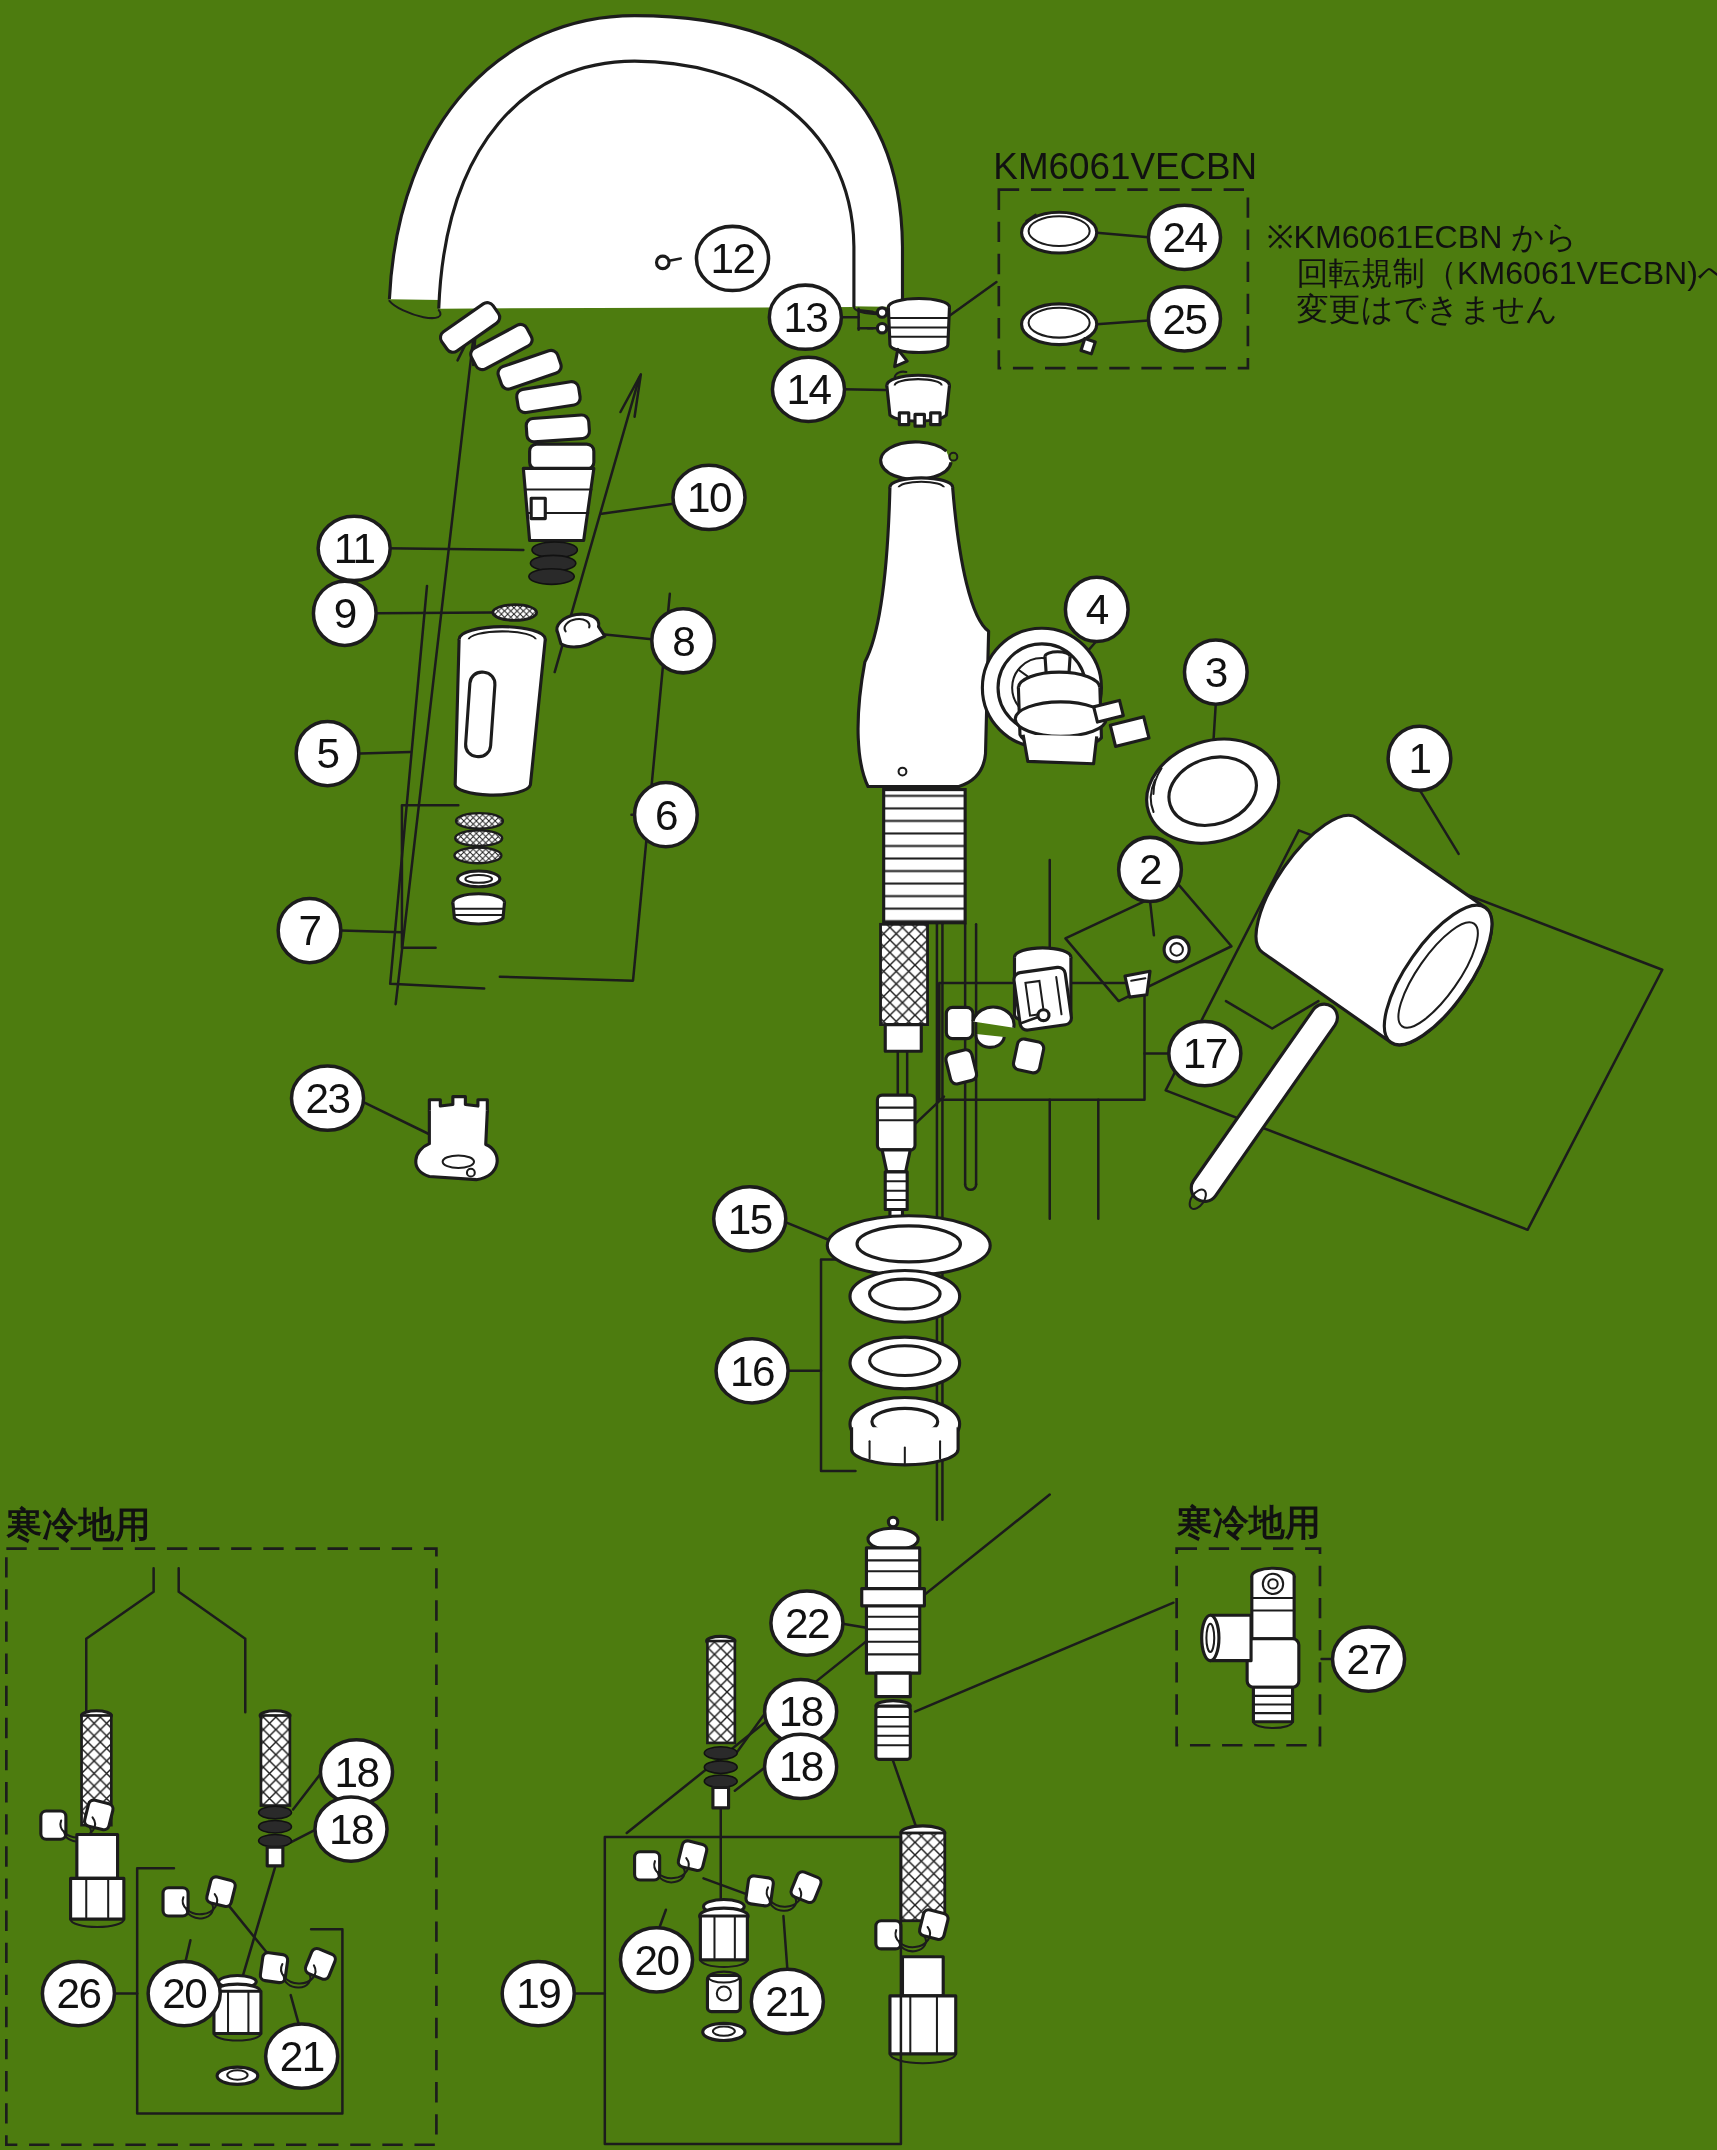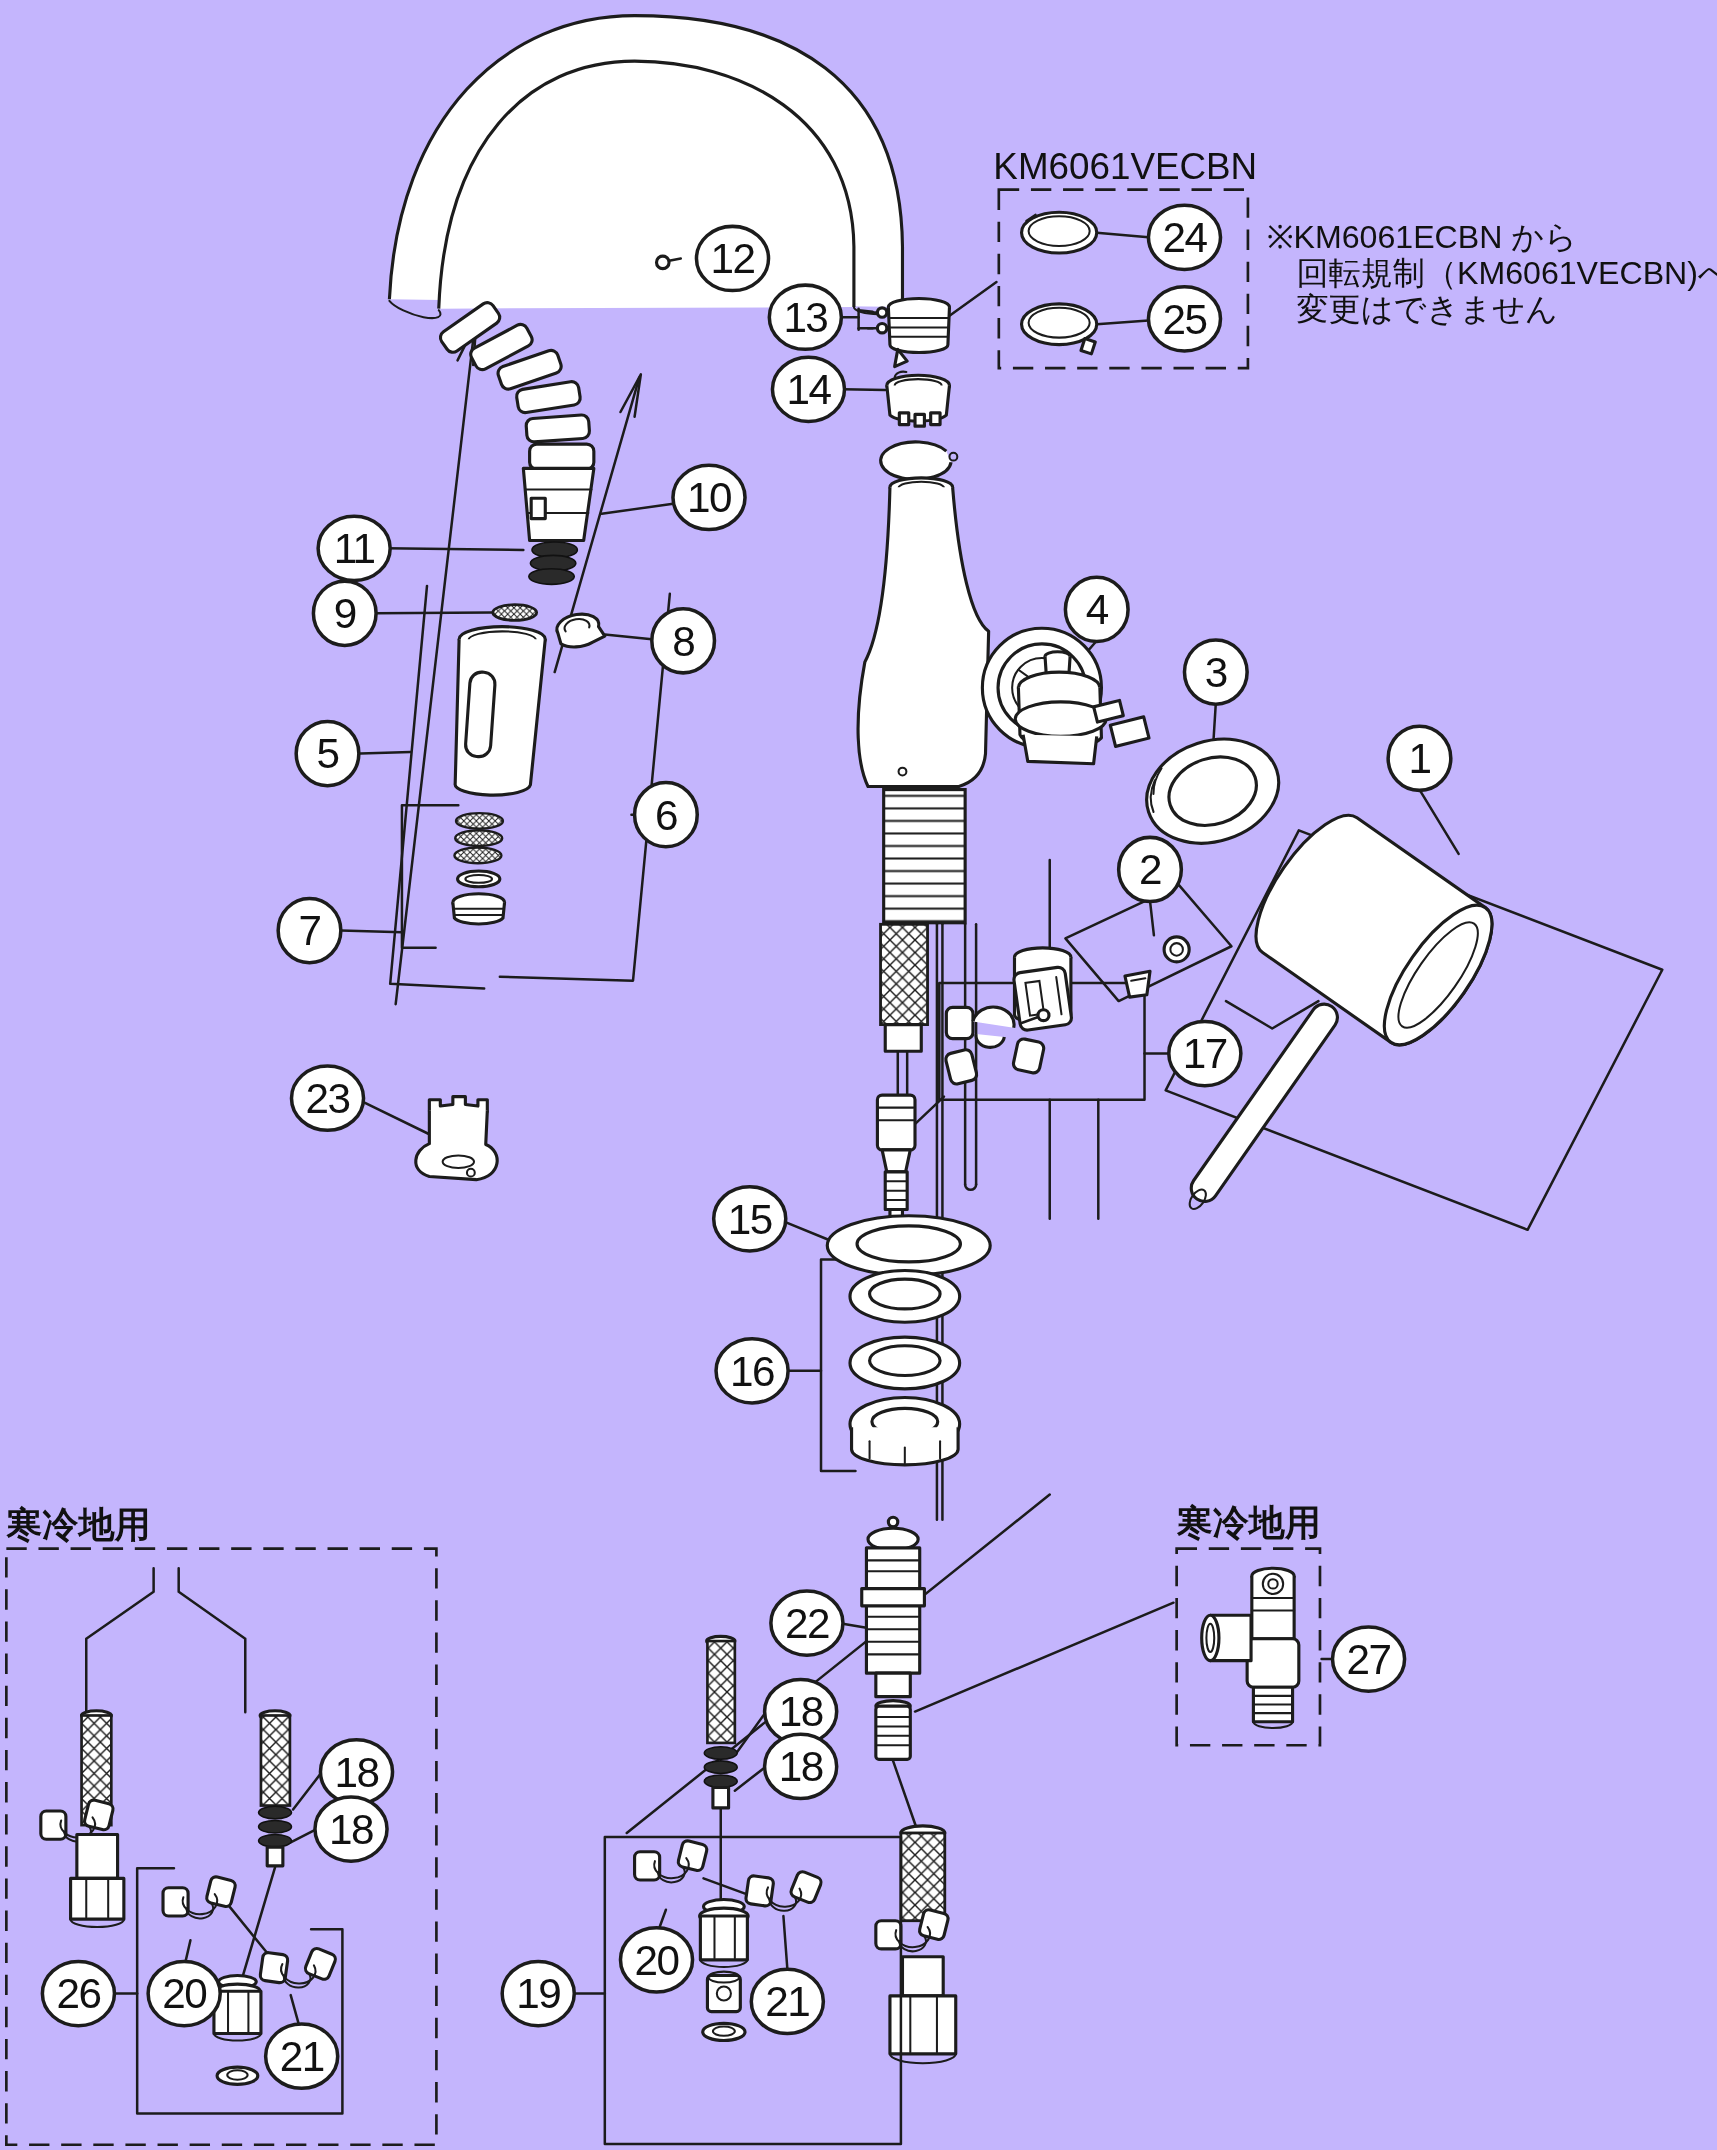--- a/index.html
+++ b/index.html
@@ -1,16 +1,16 @@
 <!DOCTYPE html>
 <html style="font-size:12.5px"><head>
 <meta charset="utf-8">
 <style>
   html,body{margin:0;padding:0;background:#fff;}
-  .canvas{position:relative;width:1718px;height:2151px;background:#c4b5fd;overflow:hidden;
+  .canvas{position:relative;width:1718px;height:2151px;background:#4d7c0f;overflow:hidden;
           font-family:"Liberation Sans",sans-serif;}
   svg{position:absolute;left:0;top:0;}
   .ln{fill:none;stroke:#1c1c1c;stroke-width:3.2;stroke-linecap:round;stroke-linejoin:round;}
   .pt{fill:#ffffff;stroke:#1c1c1c;stroke-width:4;stroke-linejoin:round;}
   .pt2{fill:none;stroke:#1c1c1c;stroke-width:2.6;stroke-linecap:round;}
   .dk{fill:#2a2a2a;stroke:#111;stroke-width:2;}
   .dash{fill:none;stroke:#1c1c1c;stroke-width:3.4;stroke-dasharray:26 15;}
   .co{fill:#fff;stroke:#1c1c1c;stroke-width:4.5;}
   .cot{font:54px "Liberation Sans",sans-serif;text-anchor:middle;fill:#111;letter-spacing:-2px;}
   .t-title{font:47px "Liberation Sans",sans-serif;fill:#111;}

